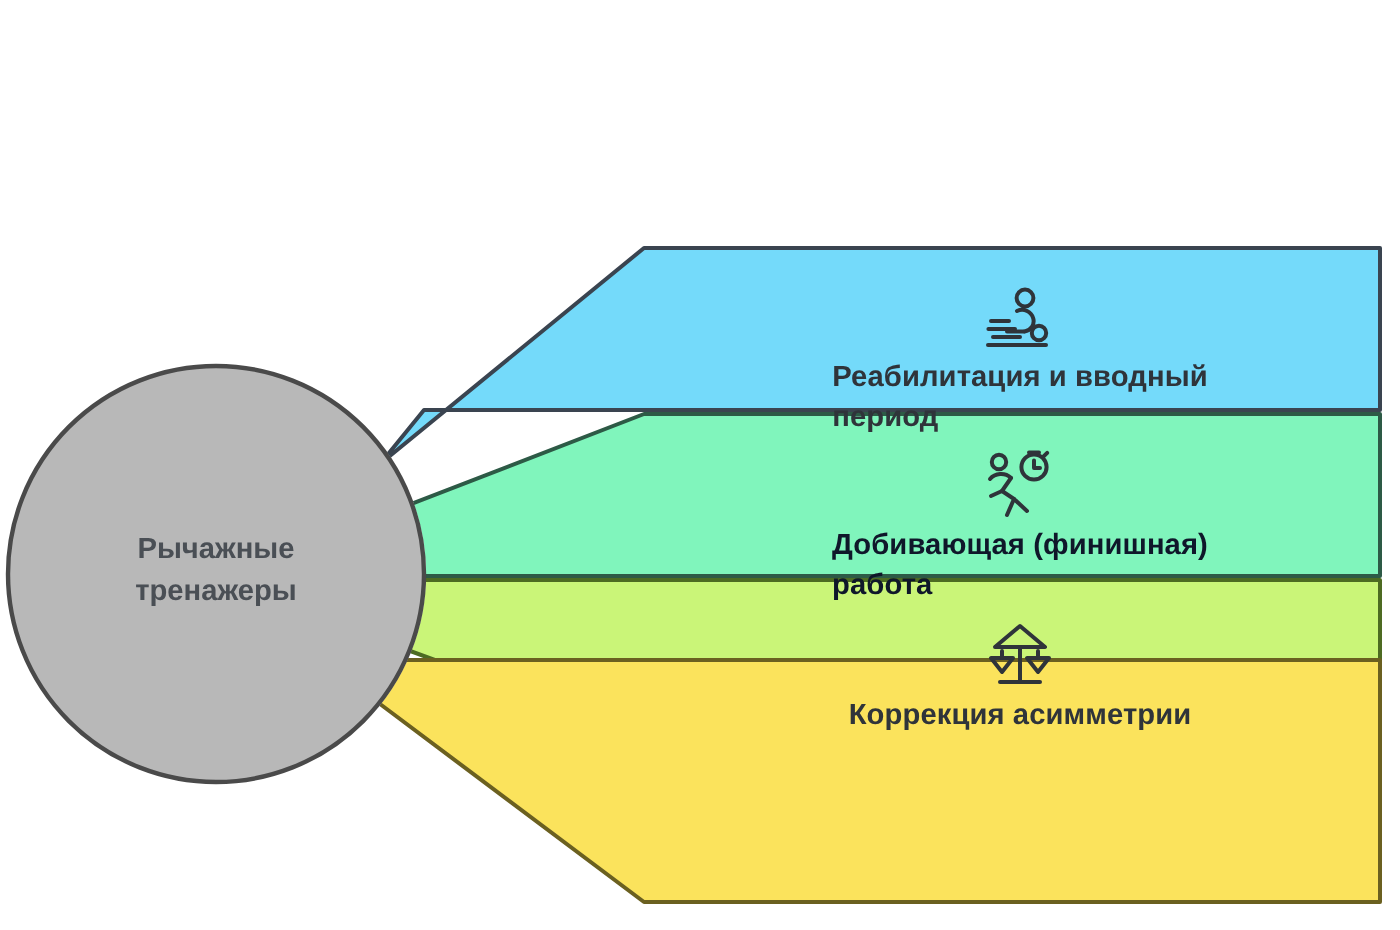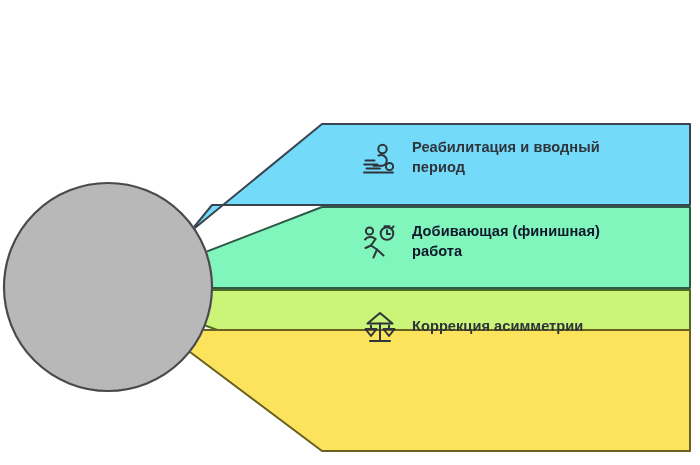--- a/index.html
+++ b/index.html
@@ -44,22 +44,23 @@
     top: 0;
     width: 700px;
     height: 465px;
   }
 
   
   .band-row {
     position: absolute;
     display: flex;
     align-items: center;
-    gap: 12px;
+    gap: 2px;
     pointer-events: auto;
+    flex-direction: column;
   }
   .band-icon {
     width: 40px;
     height: 40px;
     flex: 0 0 40px;
     display: block;
   }
   .band-label {
     font-size: 14.6px;
     font-weight: bold;
@@ -108,20 +109,22 @@
       <path id="shape-band-2" d="M 190,258 L 322,207 L 690,207 L 690,288 L 200,288 Z" fill="#80f5bc" stroke="#2d5a46" stroke-width="2" stroke-linejoin="round"></path>
 
       <path id="shape-band-3" d="M 190,290 L 690,290 L 690,368 L 322,368 L 190,320 Z" fill="#caf578" stroke="#4d6b22" stroke-width="2" stroke-linejoin="round"></path>
 
       <path id="shape-band-4" d="M 190,330 L 690,330 L 690,451 L 322,451 L 190,352 Z" fill="#fbe35c" stroke="#6b6020" stroke-width="2" stroke-linejoin="round"></path>
     </g>
 
     <circle id="hub-circle" cx="108" cy="287" r="104" fill="#b8b8b8" stroke="#4a4a4a" stroke-width="2.2"></circle>
   </svg>
 
+  <div class="hub-label" style="color: rgb(74, 79, 85);">Рычажные
+тренажеры</div>
 
   <div class="band-row band-row-1">
     <svg class="band-icon" viewBox="0 0 40 40" fill="none" stroke="#2f343a" stroke-width="2" stroke-linecap="round" stroke-linejoin="round">
       <circle cx="22.5" cy="11" r="4.2"></circle>
       <path d="M18.5 17.5c3.5-1.6 7.2 0.4 8.1 3.6 0.9 3.2-1.2 6.2-4.3 6.6"></path>
       <path d="M22 27.8 L13.5 27.8"></path>
       <circle cx="29.5" cy="28.5" r="3.6"></circle>
       <path d="M5.5 22.5 H14.5 M4.2 26.5 H17.5 M6.5 30.5 H20"></path>
       <path d="M4 34.5 H33"></path>
     </svg>

